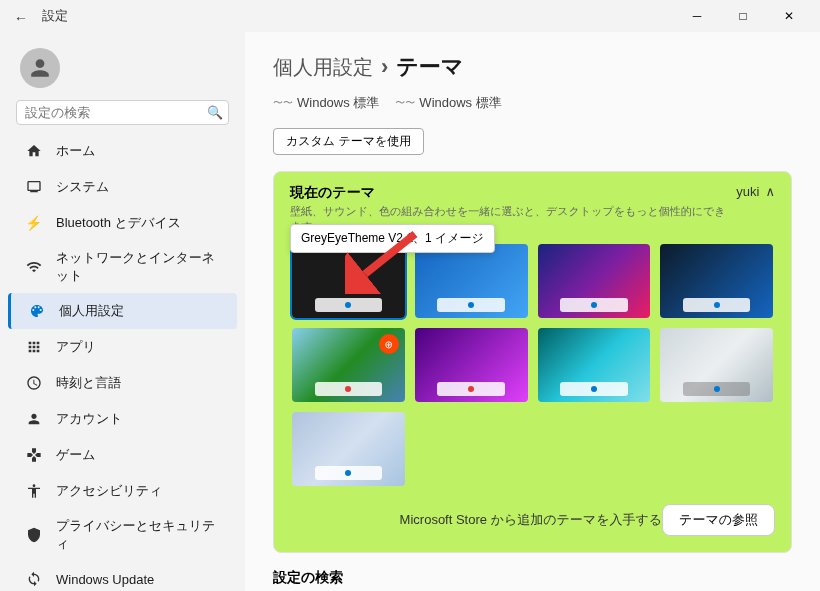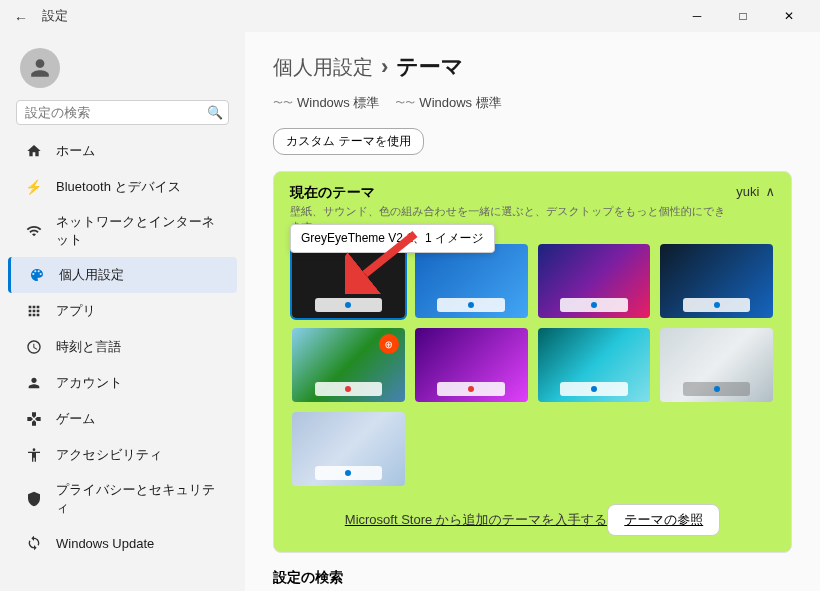--- a/index.html
+++ b/index.html
@@ -141,21 +141,21 @@
       color: #444;
       cursor: pointer;
       display: flex;
       align-items: center;
       gap: 4px;
       padding: 4px 0;
     }
     .custom-theme-btn {
       display: inline-block;
       border: 1px solid #aaa;
-      border-radius: 11px;
+      border-radius: 4px;
       padding: 4px 12px;
       font-size: 12px;
       cursor: pointer;
       background: white;
       margin-bottom: 16px;
     }
     .current-theme-section {
       background: #bef264;
       border: 1px solid #e0e0e0;
       border-radius: 8px;
@@ -230,24 +230,23 @@
       background: #0078d4;
     }
     
     .theme-dark { background: #1a1a1a; }
     .theme-blue { background: linear-gradient(135deg, #1565c0, #42a5f5); }
     .theme-win11 { background: linear-gradient(135deg, #1a237e, #7b1fa2, #e91e63); }
     .theme-gradient1 { background: linear-gradient(135deg, #4a0080, #e040fb); }
     .store-row {
       display: flex;
       align-items: center;
-      justify-content: center;
+      justify-content: flex-end;
       margin-top: 12px;
       padding: 4px 0;
-      text-decoration: underline;
     }
     .store-text { font-size: 13px; color: #333; }
     .browse-btn {
       background: white;
       border: 1px solid #ccc;
       border-radius: 8px;
       padding: 6px 16px;
       font-size: 13px;
       cursor: pointer;
     }
@@ -288,20 +287,28 @@
 
     <div class="nav-item">
       <span class="nav-icon">
         <svg width="16" height="16" viewBox="0 0 24 24" fill="#333">
             <path d="M10 20v-6h4v6h5v-8h3L12 3 2 12h3v8z"></path>
           </svg>
       </span>
       <span>ホーム</span>
     </div>
     <div class="nav-item">
+      <span class="nav-icon">
+        <svg width="16" height="16" viewBox="0 0 24 24" fill="#333">
+            <path d="M20 3H4c-1.1 0-2 .9-2 2v11c0 1.1.9 2 2 2h3l-1 1v1h12v-1l-1-1h3c1.1 0 2-.9 2-2V5c0-1.1-.9-2-2-2zm0 13H4V5h16v11z"></path>
+          </svg>
+      </span>
+      <span>システム</span>
+    </div>
+    <div class="nav-item">
       <span class="nav-icon" style="color:#0078d4;font-size:14px;">⚡</span>
       <span>Bluetooth とデバイス</span>
     </div>
     <div class="nav-item">
       <span class="nav-icon">
         <svg width="16" height="16" viewBox="0 0 24 24" fill="#333">
             <path d="M1 9l2 2c5-5 13-5 18 0l2-2C16.93 2.93 7.08 2.93 1 9zm8 8l3 3 3-3c-1.65-1.66-4.34-1.66-6 0zm-4-4l2 2c2.76-2.76 7.24-2.76 10 0l2-2C15.14 9.14 8.87 9.14 5 13z"></path>
           </svg>
       </span>
       <span>ネットワークとインターネット</span>

